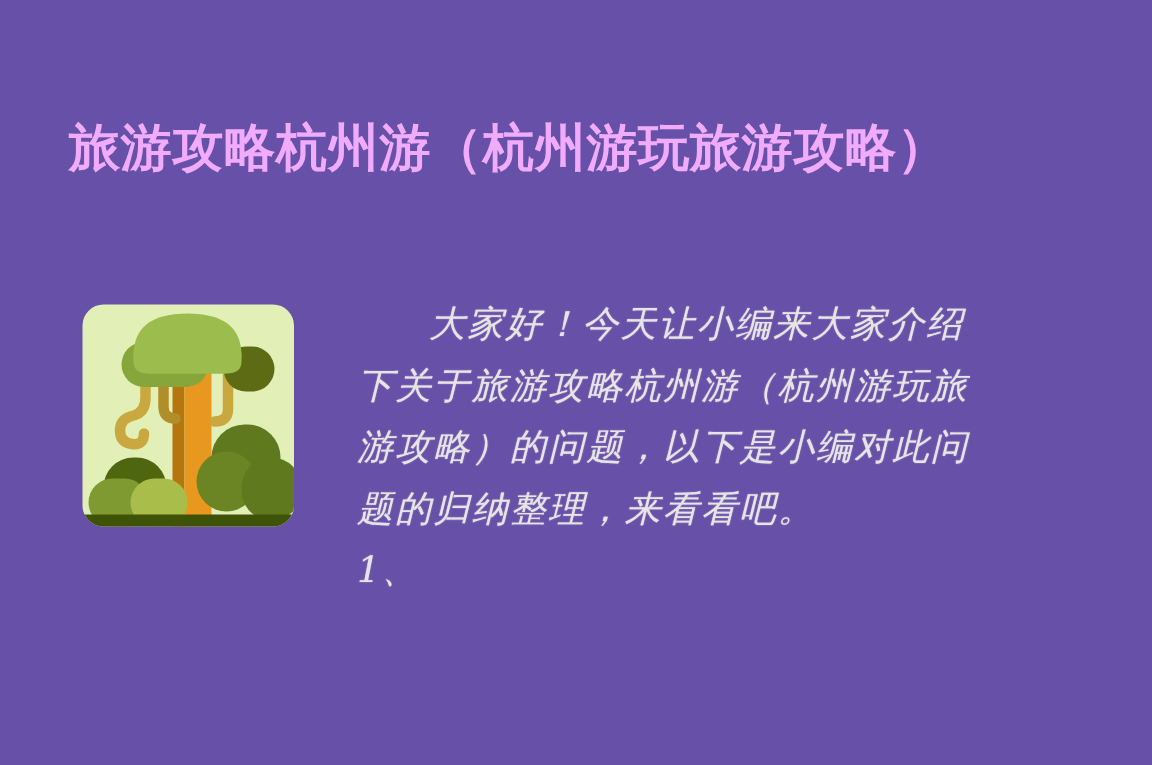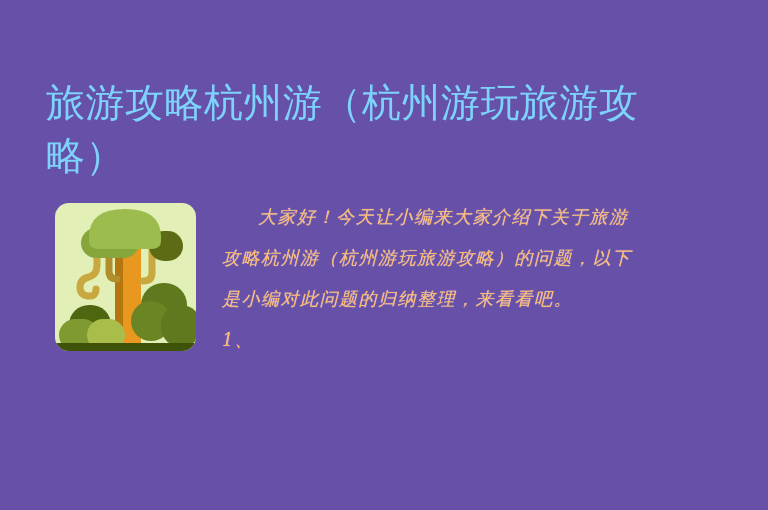--- a/index.html
+++ b/index.html
@@ -21,24 +21,24 @@
     height: 510px;
     background: #6750a8;
   }
 
   
   .article-title {
     position: absolute;
     left: 46px;
     top: 50px;
     width: 600px;
-    color: #7dd3fc;
-    font-size: 39px;
+    color: #f0abfc;
+    font-size: 34px;
     line-height: 53px;
-    font-weight: 400;
+    font-weight: 700;
     letter-spacing: 0.5px;
     font-family: "Liberation Sans", "DejaVu Sans", sans-serif;
     white-space: normal;
   }
 
   
   .content-row {
     position: absolute;
     left: 0;
     top: 196px;
@@ -52,25 +52,25 @@
     left: 53px;
     top: 5px;
     width: 145px;
     height: 152px;
   }
   .thumb svg { display: block; width: 145px; height: 152px; }
 
   
   .article-body {
     position: absolute;
-    left: 222px;
+    left: 238px;
     top: 0px;
     width: 430px;
-    color: #fdba74;
-    font-size: 18px;
+    color: #e5e5e5;
+    font-size: 24px;
     line-height: 41px;
     font-family: "DejaVu Serif", "Liberation Serif", serif;
     font-style: italic;
     letter-spacing: 1.5px;
     text-shadow: 0 0 1px rgba(255,255,255,0.55);
     -webkit-font-smoothing: antialiased;
   }
   .para {
     margin: 0;
     text-indent: 2em;

